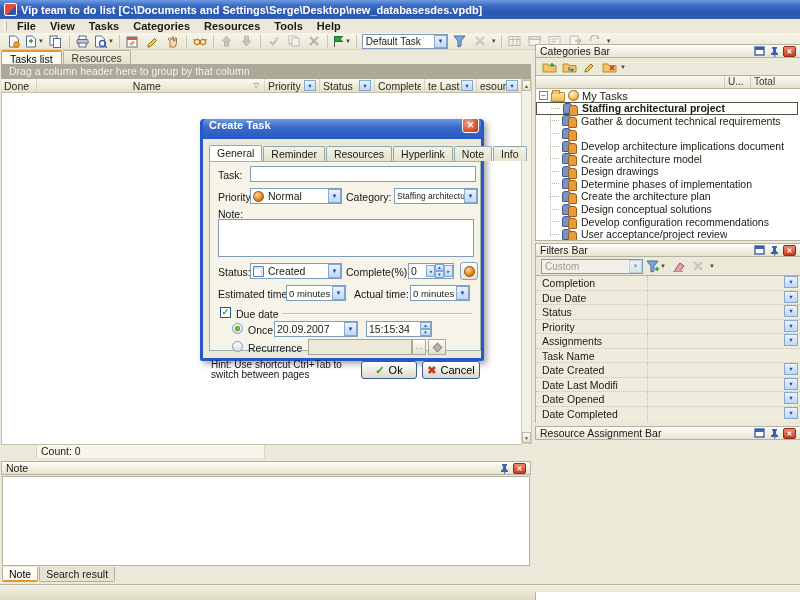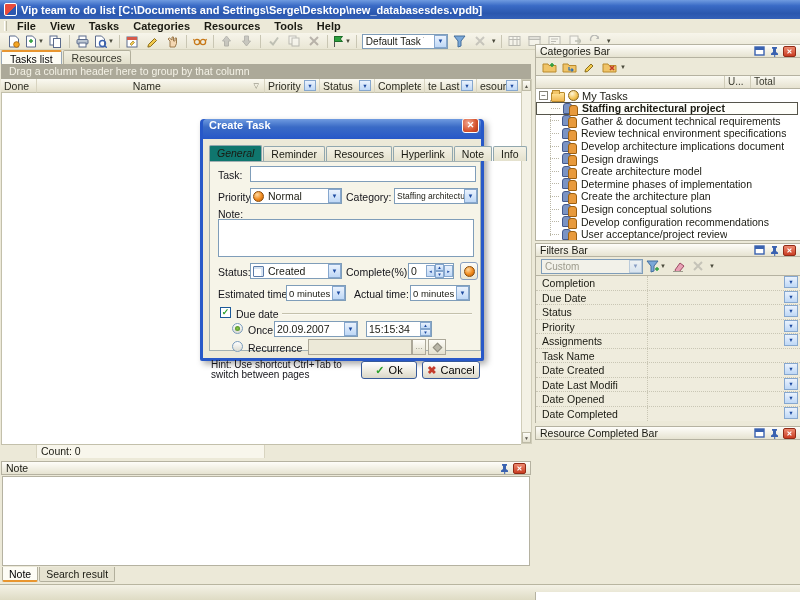--- a/index.html
+++ b/index.html
@@ -133,21 +133,21 @@
     border-radius:4px 4px 0 0; }
   .dtitle .dt { flex:1; }
   .dclose { width:17px; height:15px; border:1px solid #fff; border-radius:3px; color:#fff;
     font-size:9px; font-weight:bold; line-height:1; display:flex; align-items:center; justify-content:center;
     background:radial-gradient(circle at 35% 30%,#F2A892,#D6542F 60%,#B03418); }
   .dbody { position:relative; height:219px; background:#ECE9D8; }
   .dtabs { position:absolute; left:6px; top:6px; display:flex; align-items:flex-end; height:16px; }
   .dtab { height:15px; padding:0 7px; line-height:15px; font-size:10.5px; border:1px solid #91A7AE;
     border-bottom:none; border-radius:2px 2px 0 0; background:linear-gradient(#F4F2E6,#E4E1CD);
     margin-right:1px; }
-  .dtab.active { height:16px; background:#0f766e; z-index:2;font-style:italic; }
+  .dtab.active { height:16px; background:#ffffff; z-index:2; }
   .dpanel { position:absolute; left:6px; top:22px; width:272px; height:190px;
     border:1px solid #A2B0B2; background:#F6F4E8; }
   .dlabel { position:absolute; font-size:10.5px; color:#14141a; white-space:nowrap; }
   .field { position:absolute; background:#fff; border:1px solid #7F9DB9; height:16px;
     display:flex; align-items:center; font-size:10.5px; }
   .field input { border:none; outline:none; flex:1; height:12px; font:10.5px "Liberation Sans",sans-serif;
     padding:0 2px; background:transparent; }
   .fico { width:11px; height:11px; margin:0 2px; flex:none; }
   .ball { border-radius:50%; background:radial-gradient(circle at 35% 30%,#FFD9A0,#F08A1E 55%,#B35A08);
     border:1px solid #8A4A08; }
@@ -482,33 +482,32 @@
     <div class="trow sel">
         <span class="ppl"></span>
         <span class="tlabel">Staffing architectural project</span>
       </div>
     <div class="trow">
         <span class="ppl"></span>
         <span class="tlabel">Gather &amp; document technical requirements</span>
       </div>
     <div class="trow">
         <span class="ppl"></span>
-        <span class="tlabel">Review technical environment specifications</span>
       </div>
     <div class="trow">
         <span class="ppl"></span>
         <span class="tlabel">Develop architecture implications document</span>
       </div>
     <div class="trow">
         <span class="ppl"></span>
+        <span class="tlabel">Create architecture model</span>
+      </div>
+    <div class="trow">
+        <span class="ppl"></span>
         <span class="tlabel">Design drawings</span>
-      </div>
-    <div class="trow">
-        <span class="ppl"></span>
-        <span class="tlabel">Create architecture model</span>
       </div>
     <div class="trow">
         <span class="ppl"></span>
         <span class="tlabel">Determine phases of implementation</span>
       </div>
     <div class="trow">
         <span class="ppl"></span>
         <span class="tlabel">Create the architecture plan</span>
       </div>
     <div class="trow">
@@ -614,21 +613,21 @@
       </div>
     <div class="frow" style="border-bottom:none">
         <span class="flabel">Date Completed</span>
         <span class="fval"></span>
         <span class="chev fchev">▼</span>
       </div>
   </div>
   <div class="abs rpanel" style="top:421px;height:2px;border-left:1px solid #B5B2A1;border-right:1px solid #B5B2A1;background:#ECE9D8"></div>
 
   <div class="abs rpanel phead" style="top:426px">
-    <span class="pt">Resource Completed Bar</span>
+    <span class="pt">Resource Assignment Bar</span>
     <button class="pbtn">
       <svg width="11" height="10">
           <rect x="1" y="1" width="9" height="8" fill="#fff" stroke="#3A62B0" stroke-width="1.4"></rect>
           <rect x="1" y="1" width="9" height="3" fill="#3A62B0"></rect>
         </svg>
     </button>
     <button class="pbtn">
       <svg width="9" height="11">
           <path d="M2 1h5v1.5L6 3v3l2 1.5V9H5.2v2h-1V9H1V7.5L3 6V3L2 2.5z" fill="#3A62B0"></path>
         </svg>

